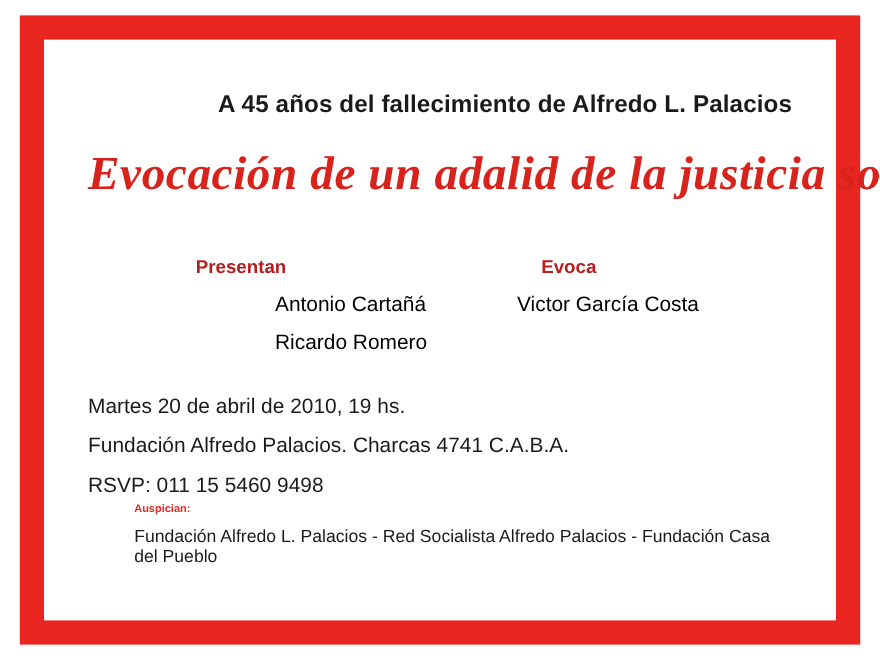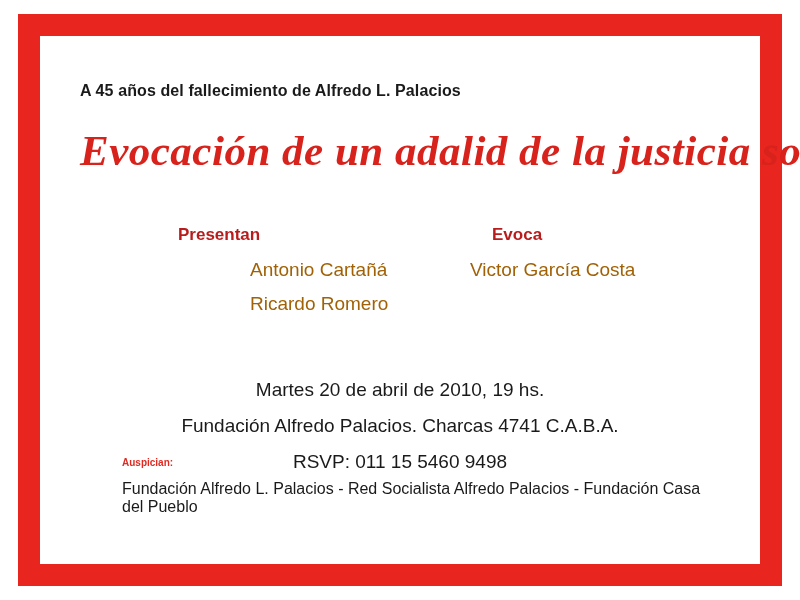--- a/index.html
+++ b/index.html
@@ -32,22 +32,22 @@
     background: #ffffff;
   }
   .inner {
     position: absolute;
     left: 40px;
     top: 36px;
     right: 40px;
     bottom: 36px;
   }
   .kicker {
-    text-align: left;
-    font-size: 16px;
+    text-align: right;
+    font-size: 22px;
     font-weight: bold;
     color: #1a1a1a;
     letter-spacing: 0.1px;
     margin-top: 10px;
   }
   .headline {
     text-align: center;
     font-family: "Liberation Serif", "DejaVu Serif", serif;
     font-style: italic;
     font-weight: bold;
@@ -71,28 +71,28 @@
   .role {
     font-size: 17px;
     font-weight: bold;
     color: #b91c1c;
     margin-bottom: 14px;
   }
   .col-left .role { margin-left: 18px; }
   .col-right .role { margin-left: 22px; }
   .person {
     font-size: 19px;
-    color: #a16207;
+    color: #000000;
     margin: 0 0 12px 0;
   }
   .col-left .person { margin-left: 90px; }
   .col-right .person { }
   .details {
-    text-align: center;
-    margin-top: 34px;
+    text-align: left;
+    margin-top: 6px;
   }
   .details div {
     font-size: 19px;
     color: #1a1a1a;
     margin-bottom: 14px;
   }
   .sponsors {
     position: absolute;
     left: 42px;
     bottom: 12px;

